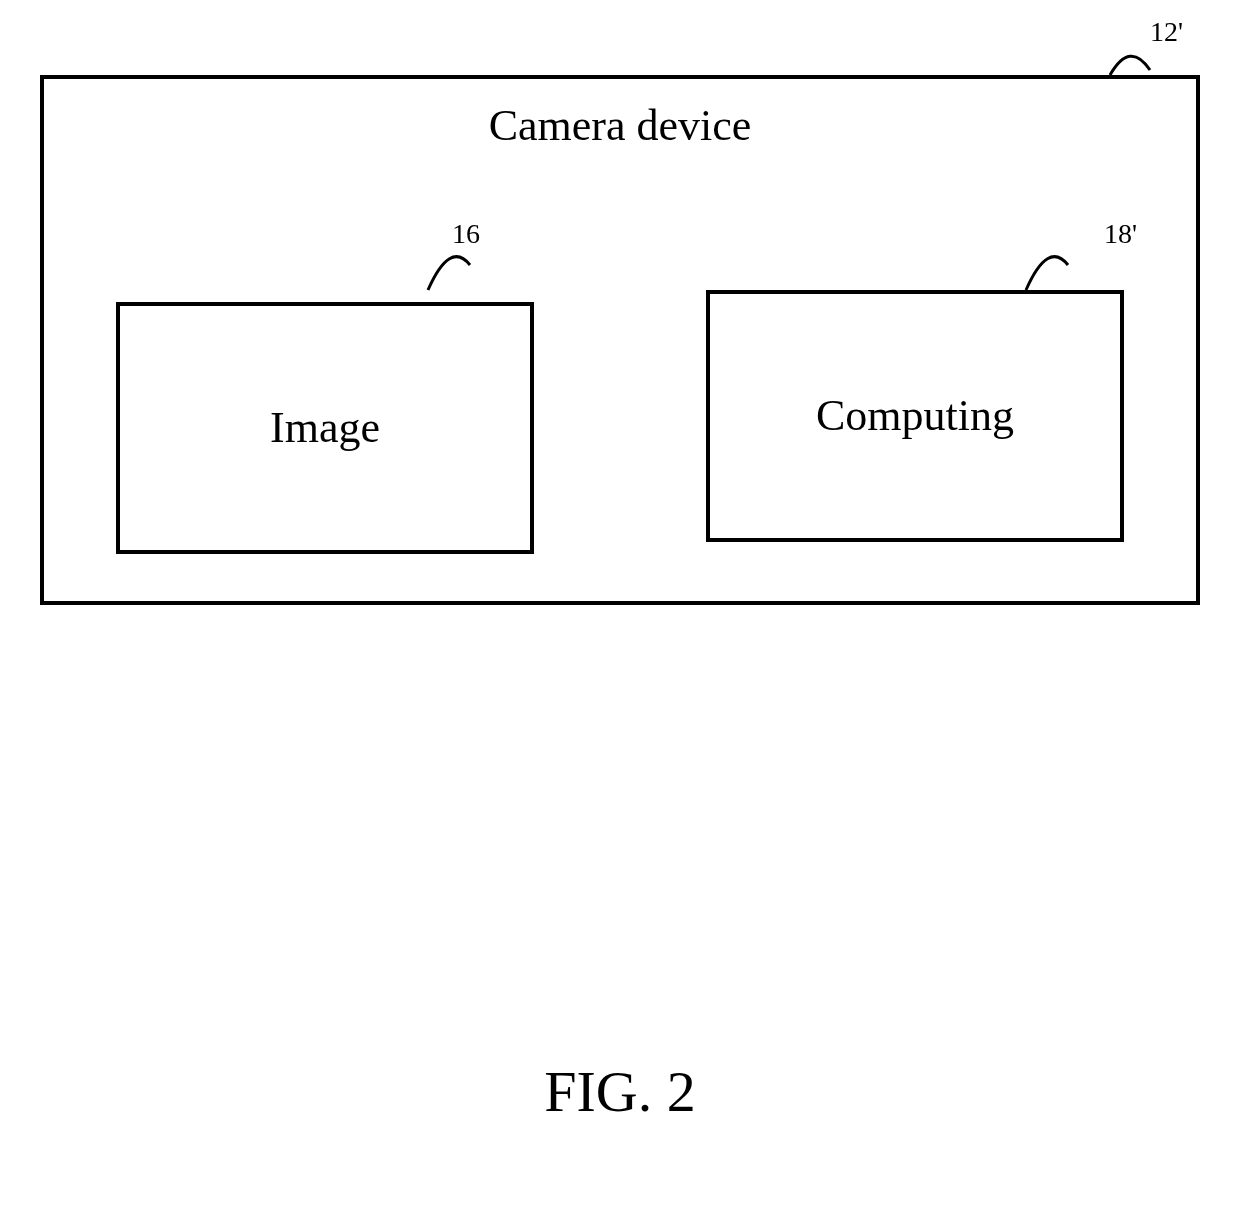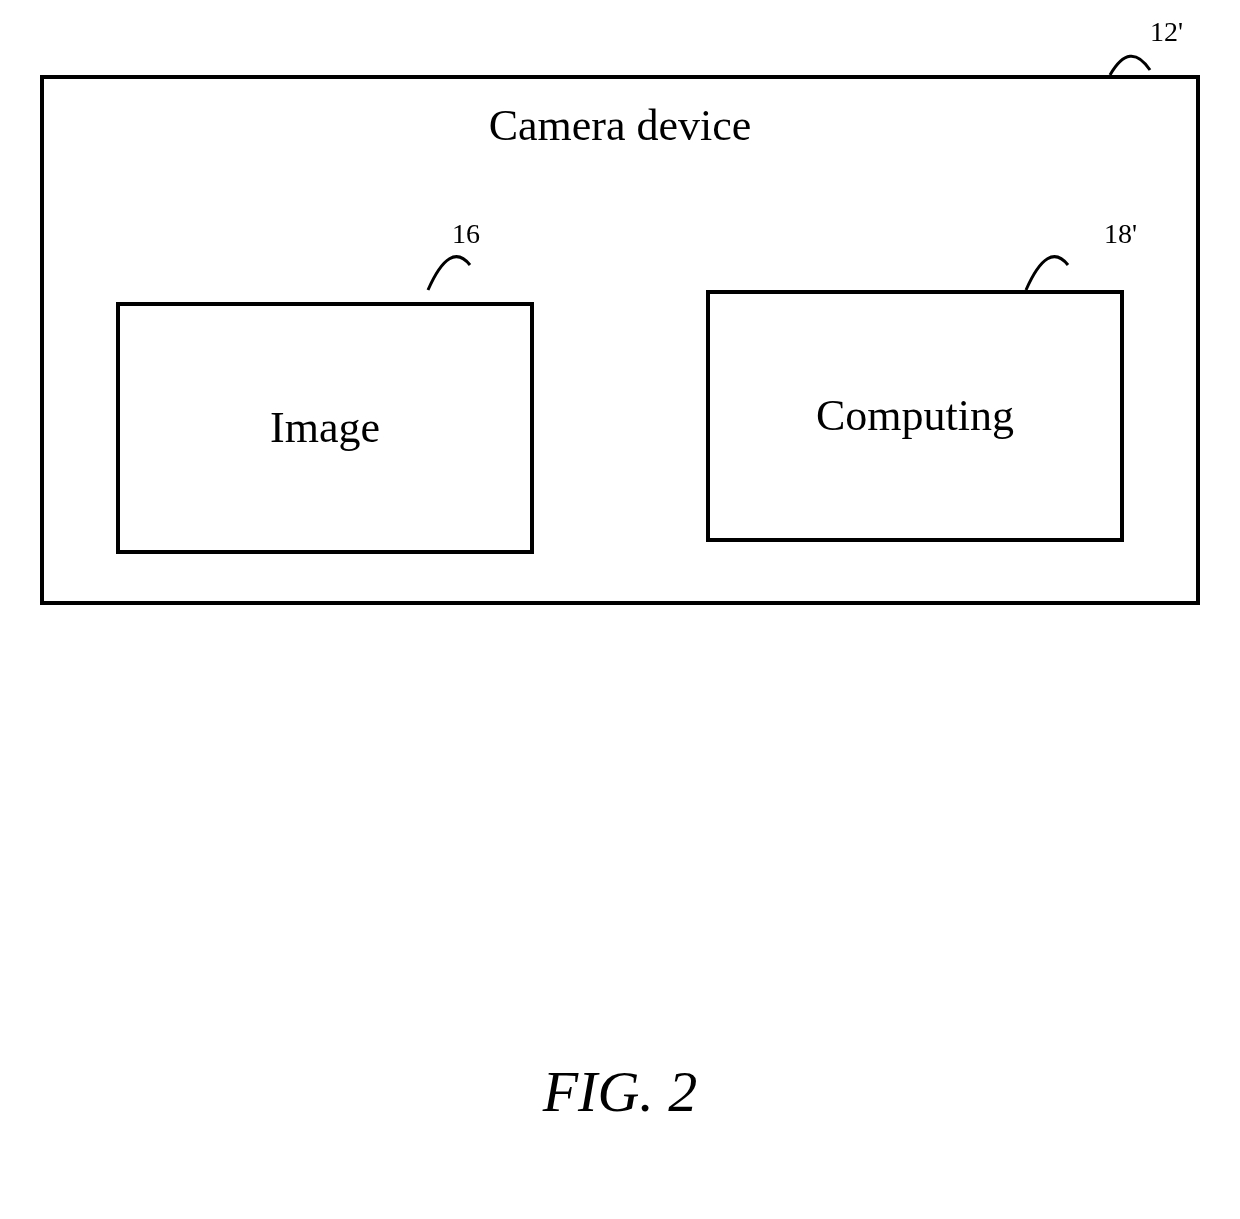--- a/index.html
+++ b/index.html
@@ -66,21 +66,20 @@
     .leader {
       position: absolute;
       overflow: visible;
     }
     .fig-caption {
       position: absolute;
       left: 50%;
       top: 1058px;
       transform: translateX(-50%);
       font-size: 58px;
-      font-style: italic;
     }
   </style>
 </head>
 <body>
 
 <div class="outer-box"></div>
 
 <div class="outer-title">Camera device</div>
 
 <div class="inner-box inner-box-left">

